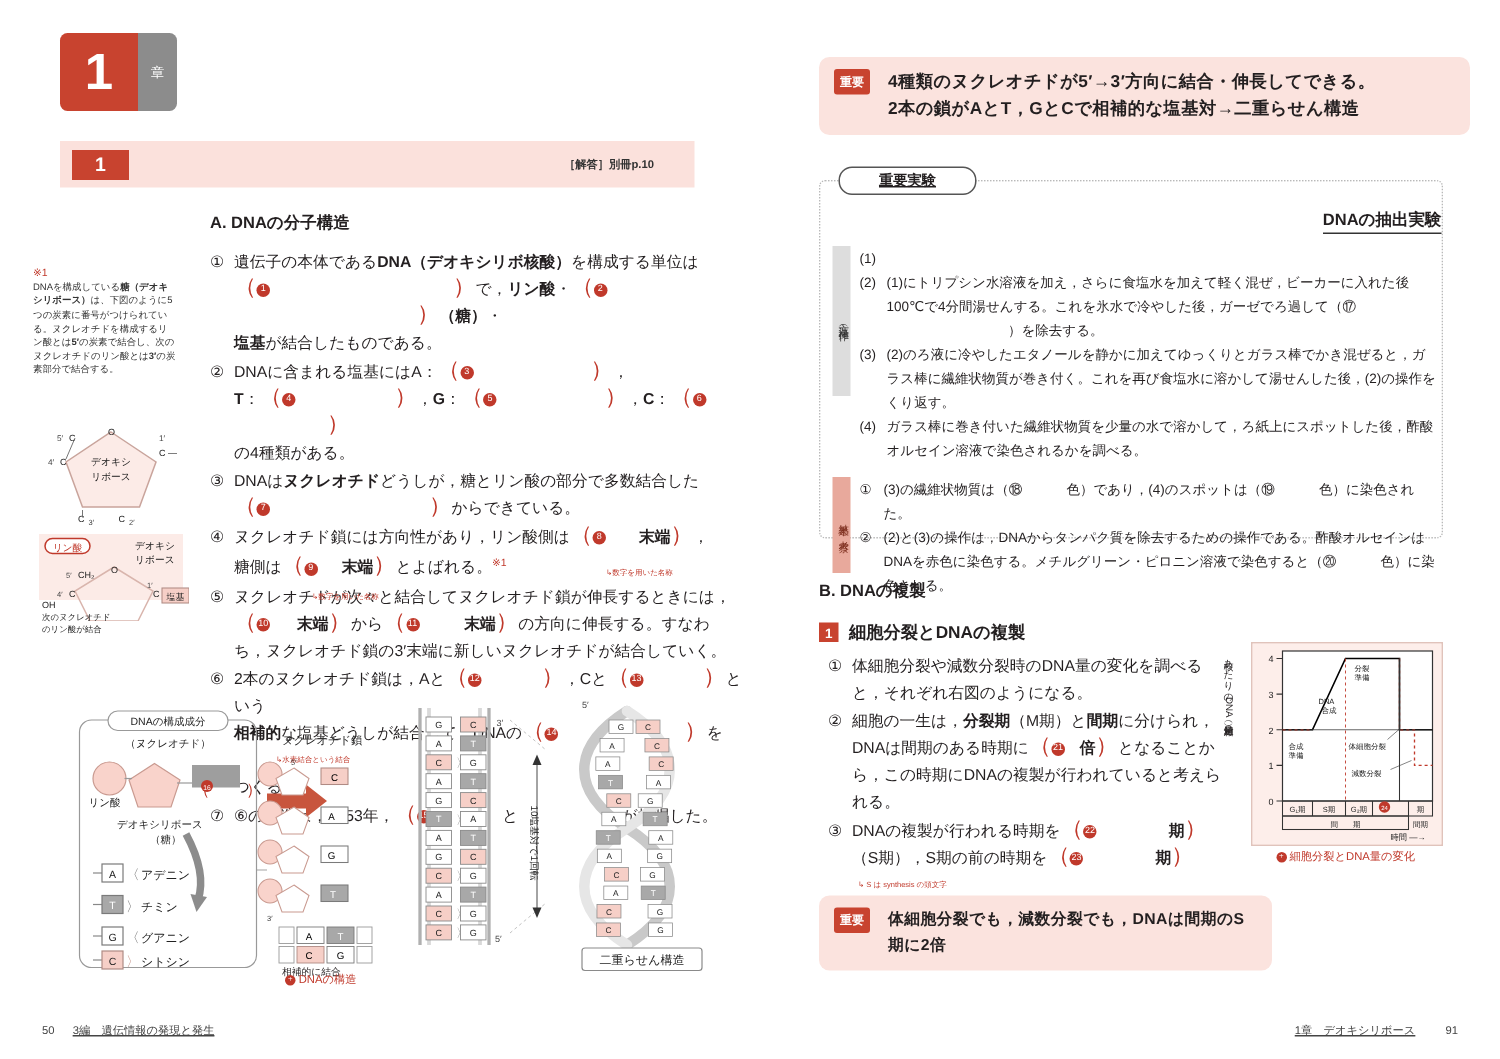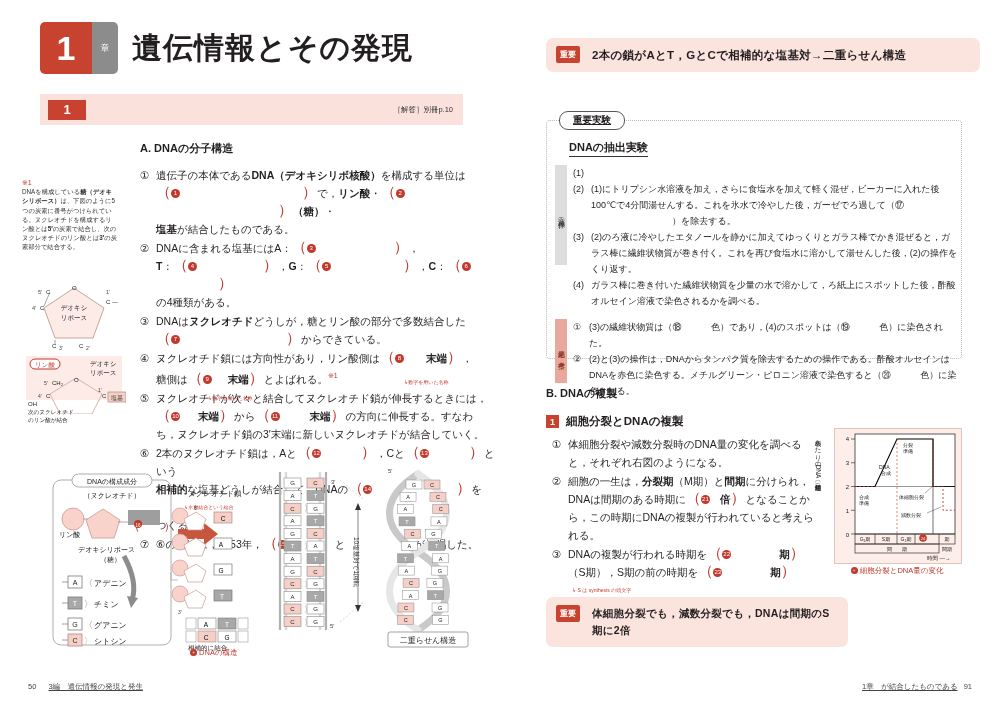--- a/index.html
+++ b/index.html
@@ -17,21 +17,21 @@
   .chap-num{background:#c8432f;color:#fff;width:52px;display:flex;align-items:center;justify-content:center;
             font-size:34px;font-weight:bold;border-radius:5px 0 0 5px;}
   .chap-kanji{background:#8c8c8c;color:#fff;width:26px;display:flex;align-items:center;justify-content:center;
               font-size:9px;border-radius:0 5px 5px 0;}
   .chap-title{margin-left:14px;font-size:30px;font-weight:bold;display:flex;align-items:center;letter-spacing:1px;}
 
   .sec-bar{left:40px;top:94px;width:423px;height:31px;background:#fbe1dc;display:flex;align-items:center;}
   .sec-num{background:#c8432f;color:#fff;width:38px;height:20px;margin-left:8px;display:flex;align-items:center;
            justify-content:center;font-size:13px;font-weight:bold;}
   .sec-name{margin-left:12px;font-size:17px;font-weight:bold;letter-spacing:.5px;}
-  .sec-ans{margin-left:auto;margin-right:10px;font-size:7.5px;color:#333;}
+  .sec-ans{margin-left:auto;margin-right:27px;font-size:7.5px;color:#333;font-weight:bold;}
 
   .sub-h{font-size:11px;font-weight:bold;}
 
   .body-txt{font-size:10.5px;line-height:18px;}
   .body-txt .b{font-weight:bold;}
   .ol-item{display:flex;margin-top:1px;}
   .ol-mark{width:16px;flex:none;}
   .ol-body{flex:1;}
 
   .side-note{left:22px;width:96px;font-size:6.3px;line-height:9.2px;color:#333;}
@@ -44,21 +44,21 @@
   
   .imp-box{background:#fbe3de;border-radius:7px;padding:8px 10px;display:flex;}
   .imp-tag{background:#c8432f;color:#fff;font-size:8px;font-weight:bold;padding:2px 4px;height:13px;
            line-height:13px;flex:none;border-radius:2px;}
   .imp-body{margin-left:12px;}
   .imp-sub{font-size:8px;color:#333;}
   .imp-line{font-size:11.5px;font-weight:bold;line-height:18px;letter-spacing:.3px;}
 
   .exp-box{border:1px dotted #b9b9b9;border-radius:4px;position:relative;}
   .exp-tag{position:absolute;left:12px;top:-10px;background:#fff;border:1px solid #555;border-radius:9px;
-           padding:2px 13px;font-size:9.5px;font-weight:bold;text-decoration:underline;}
+           padding:2px 26px;font-size:9.5px;font-weight:bold;text-decoration:underline;}
   .exp-title{font-size:11px;font-weight:bold;border-bottom:1px solid #333;display:inline-block;padding-bottom:1px;}
   .vtag{writing-mode:vertical-rl;background:#ddd;color:#333;font-size:7px;text-align:center;
         padding:3px 1px;flex:none;letter-spacing:1px;}
   .vtag.red{background:#e8a99c;color:#7c2d1d;}
   .exp-txt{font-size:9px;line-height:16px;}
 
   
   .chart-card{background:#fdeeea;border:1px solid #e0c3bb;}
   .chart-cap{font-size:7.5px;color:#c0392b;text-align:center;}
   .cap-dot{display:inline-block;width:7px;height:7px;border-radius:50%;background:#c0392b;color:#fff;
@@ -71,21 +71,20 @@
   .foot u{text-decoration:underline;}
 </style>
 </head>
 <body>
 
 <div class="page">
 
   <div class="abs chap-wrap">
     <div class="chap-num">1</div>
     <div class="chap-kanji">章</div>
-    <div class="chap-title">遺伝情報とその発現</div>
   </div>
 
   <div class="abs sec-bar">
     <div class="sec-num">1</div>
     <div class="sec-ans">［解答］別冊p.10</div>
   </div>
 
   <div class="abs sub-h" style="left:140px;top:141px;">A. DNAの分子構造</div>
 
   <div class="abs body-txt" style="left:140px;top:165px;width:360px;">
@@ -425,27 +424,28 @@
   </div>
 
   <div class="abs chart-cap" style="left:190px;top:648px;">
     <span class="cap-dot">＋</span>
     <span>DNAの構造</span>
   </div>
 
   <div class="abs imp-box" style="left:546px;top:38px;width:414px;">
     <div class="imp-tag">重要</div>
     <div class="imp-body">
+      <div class="imp-line">4種類のヌクレオチドが5′→3′方向に結合・伸長してできる。</div>
       <div class="imp-line">2本の鎖がAとT，GとCで相補的な塩基対→二重らせん構造</div>
     </div>
   </div>
 
   <div class="abs exp-box" style="left:546px;top:120px;width:414px;height:237px;">
     <div class="exp-tag">重要実験</div>
-    <div style="margin:16px 0 0 22px;">
+    <div style="margin:16px 0 0 22px;text-align:right;">
       <span class="exp-title">DNAの抽出実験</span>
     </div>
 
     <div style="display:flex;margin:8px 0 0 8px;">
       <div class="vtag" style="height:94px;">方法（操作）</div>
       <div class="exp-txt" style="margin-left:6px;width:385px;">
         <div style="display:flex">
             <span style="width:18px;flex:none">(1)</span>
           </div>
         <div style="display:flex">
@@ -586,17 +586,17 @@
     <div class="imp-body">
       <div class="imp-line" style="font-size:10.5px;line-height:17px;">体細胞分裂でも，減数分裂でも，DNAは間期のS期に2倍</div>
     </div>
   </div>
 
   <div class="foot" style="left:28px;">
     <span>50</span>
     <u style="margin-left:10px;">3編　遺伝情報の発現と発生</u>
   </div>
   <div class="foot" style="right:28px;">
-    <u>1章　が結合したものである</u>
-    <span style="margin-left:4px;">91</span>
+    <u>1章　デオキシリボース</u>
+    <span style="margin-left:18px;">91</span>
   </div>
 
 </div>
 
 </body></html>

